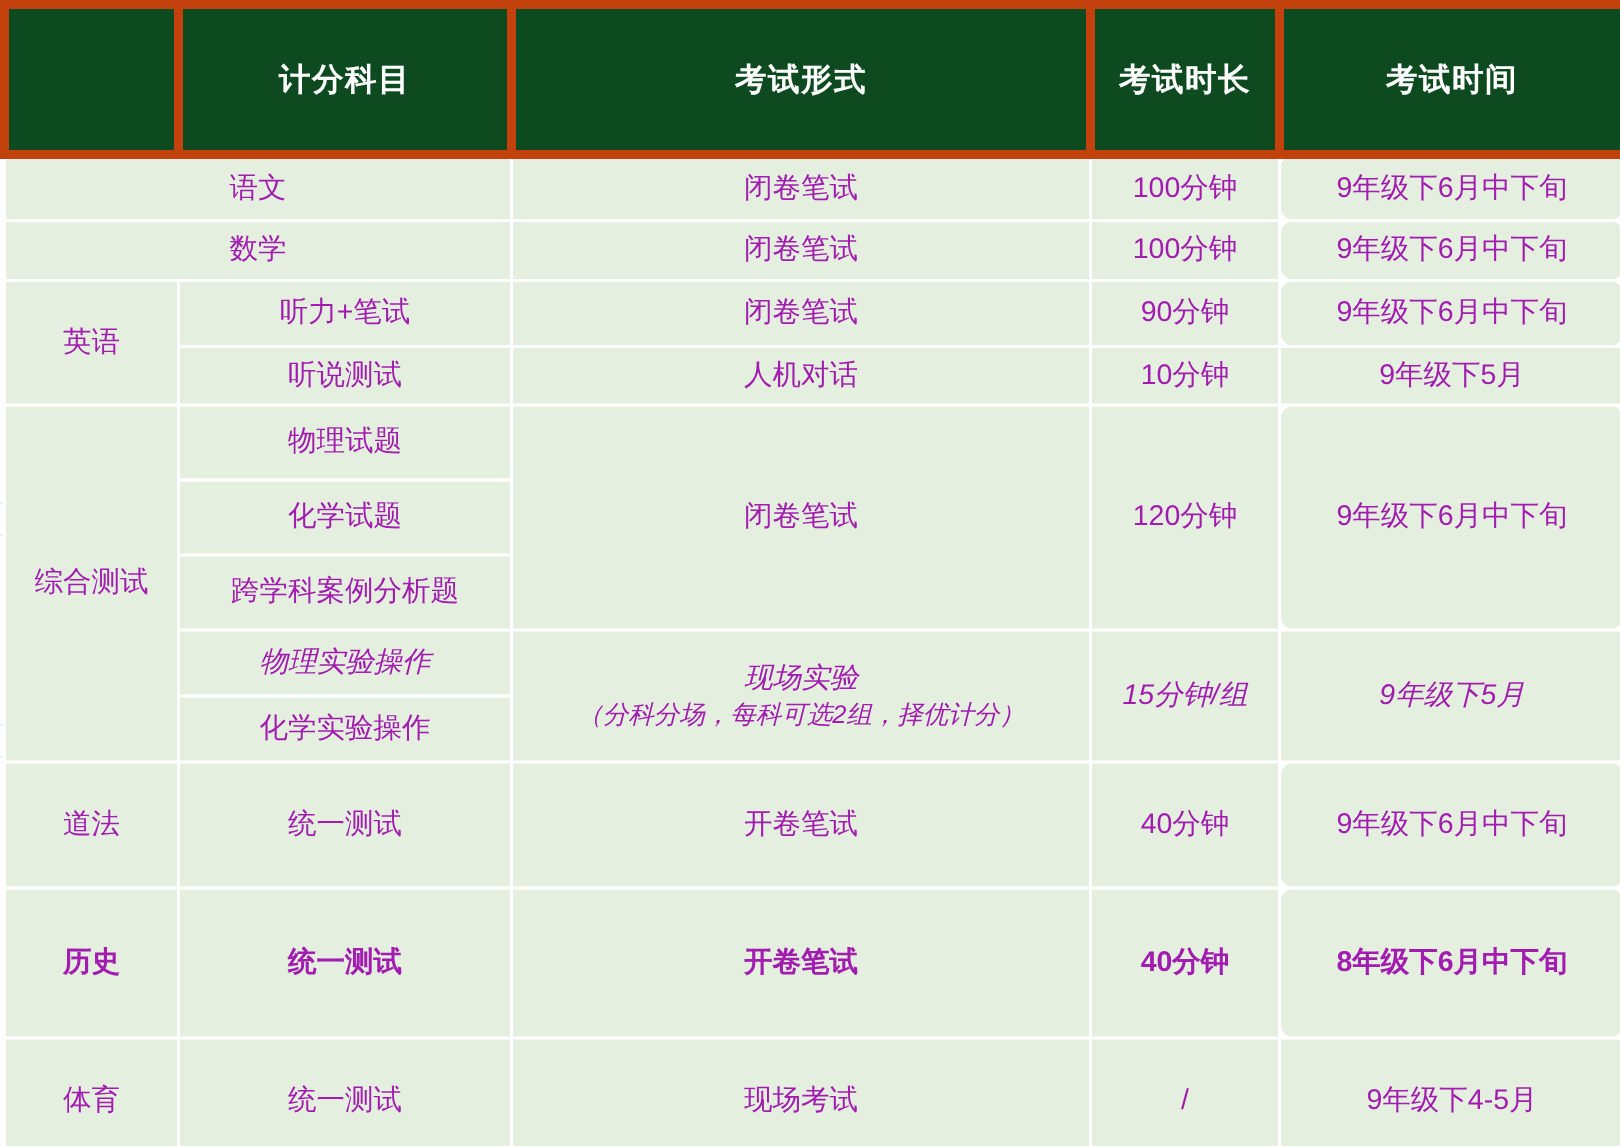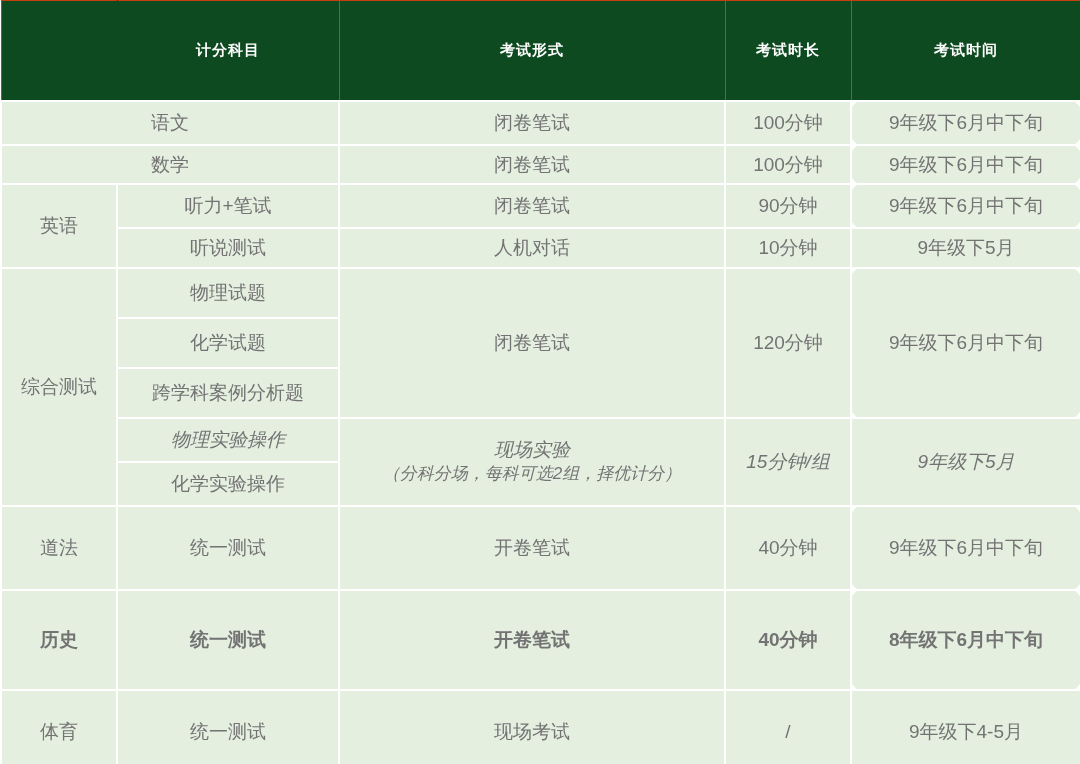--- a/index.html
+++ b/index.html
@@ -47,39 +47,39 @@
   }
   table.exam col.c1 { width: 116px; }
   table.exam col.c2 { width: 222px; }
   table.exam col.c3 { width: 386px; }
   table.exam col.c4 { width: 126px; }
   table.exam col.c5 { width: 230px; }
 
   table.exam th {
     background: #0d4a1f;
     color: #ffffff;
-    font-size: 15px;
+    font-size: 21px;
     font-weight: bold;
     height: 100px;
-    border: 1px solid #c2410c;
+    border: 6px solid #c2410c;
     text-align: center;
     vertical-align: middle;
     letter-spacing: 1px;
   }
   table.exam th.blank {
     background: #0d4a1f;
     border-right: 1px solid #0d4a1f;
   }
   table.exam td {
     background: #e4efe0;
     border: 2px solid #ffffff;
     text-align: center;
     vertical-align: middle;
     font-size: 19px;
-    color: #737373;
+    color: #a21caf;
     padding: 6px 4px;
     line-height: 1.35;
   }
   td.sub { font-size: 19px; margin-left: 20px; }
   td.two-line { line-height: 1.4; }
   .sub-small { font-size: 17px; display: block; }
   .nowrap { white-space: nowrap; border-radius: 11px; }
 </style>
 </head>
 <body>

